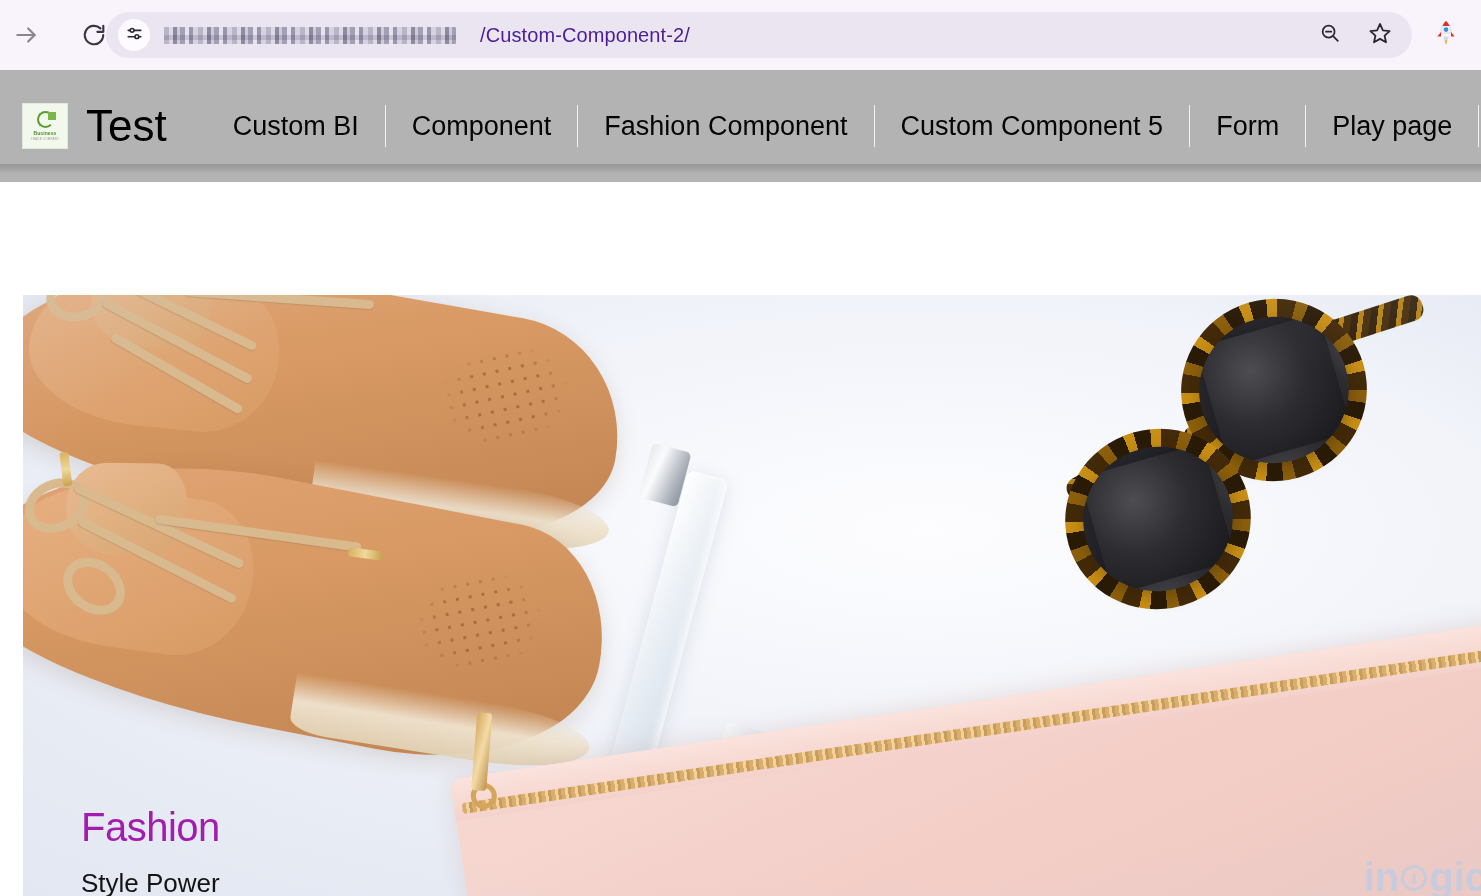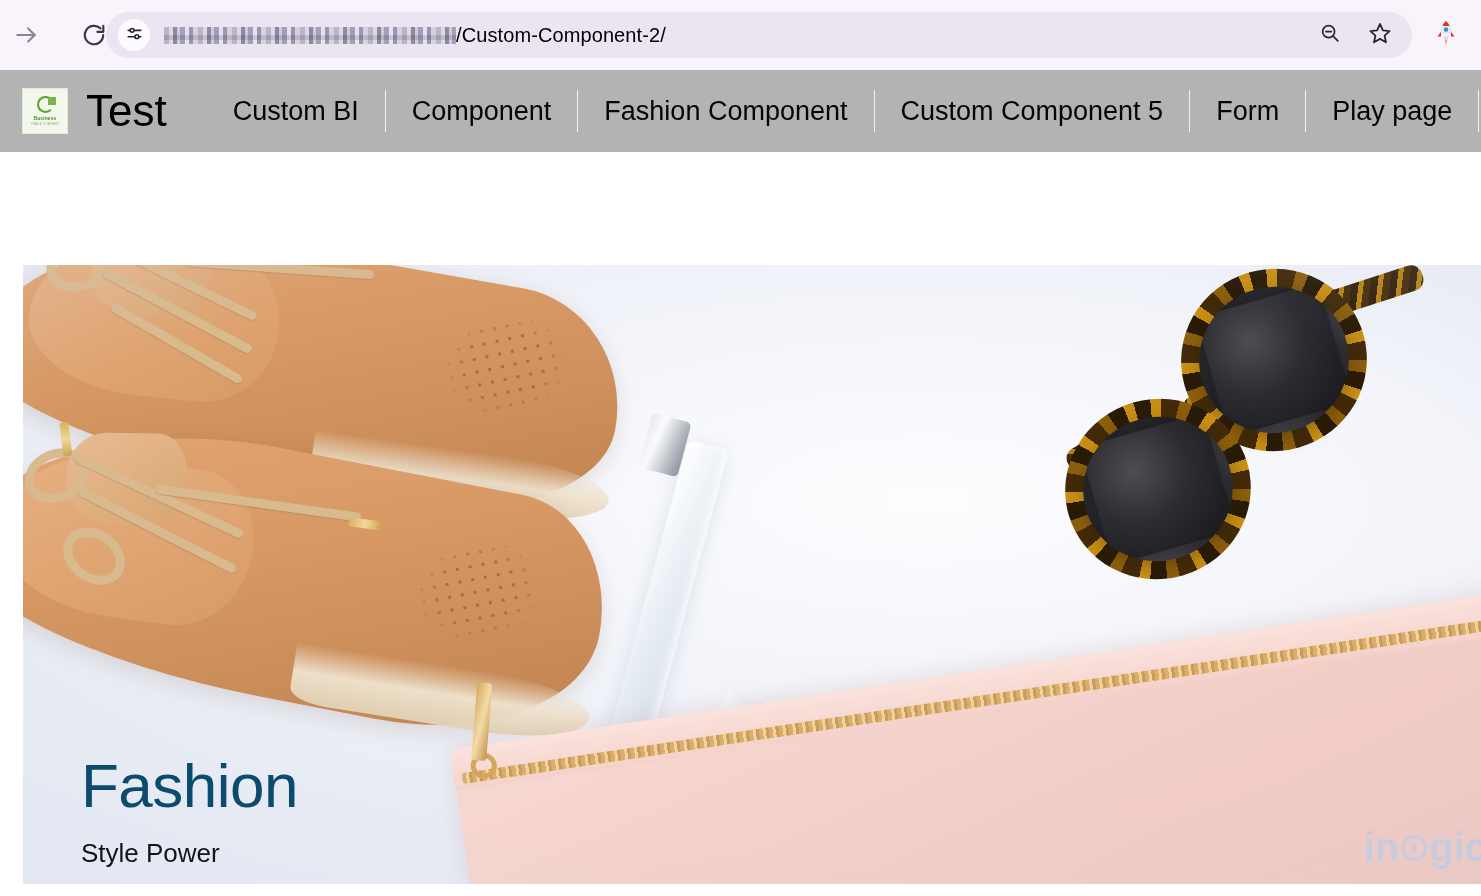--- a/index.html
+++ b/index.html
@@ -65,21 +65,21 @@
         #a3a0b6 16px, #a3a0b6 21px,
         #e6e2ef 21px, #e6e2ef 25px,
         #9a96ad 25px, #9a96ad 29px,
         #d6d2e2 29px, #d6d2e2 34px),
       repeating-linear-gradient(0deg,
         rgba(255,255,255,0.55) 0px, rgba(255,255,255,0.55) 4px,
         rgba(120,115,140,0.22) 4px, rgba(120,115,140,0.22) 9px,
         rgba(255,255,255,0.4) 9px, rgba(255,255,255,0.4) 14px);
     background-blend-mode: multiply;
   }
-  .url-path { font-size: 20px; color: #000000; letter-spacing: 0.1px; }
+  .url-path { font-size: 20px; color: #4c1d95; letter-spacing: 0.1px; padding-left: 24px; }
 
   .omni-action {
     width: 40px; height: 40px;
     display: flex; align-items: center; justify-content: center;
     border-radius: 50%; flex: 0 0 auto;
   }
   .omni-actions { display: flex; align-items: center; margin-right: 12px; gap: 10px; }
 
   .ext-rocket {
     position: absolute; right: 18px; top: 18px;
@@ -91,21 +91,21 @@
   .page {
     position: absolute; top: 70px; left: 0;
     width: 1481px; height: 826px;
     background: #ffffff;
     overflow: hidden;
   }
 
   
   .site-nav {
     position: relative;
-    width: 1481px; height: 82px;
+    width: 1481px; height: 112px;
     background: #b3b3b3;
     display: flex; align-items: center;
   }
   .site-nav::after {
     content: ""; position: absolute; left: 0; top: 94px;
     width: 100%; height: 10px;
     background: linear-gradient(to bottom, rgba(0,0,0,0.16), rgba(0,0,0,0));
     pointer-events: none;
   }
   .brand { display: flex; align-items: center; margin-left: 22px; flex: 0 0 auto; }
@@ -381,22 +381,22 @@
     background: radial-gradient(ellipse 95% 90% at 50% 45%, rgba(255,255,255,0) 55%, rgba(205,212,228,0.30) 100%);
     pointer-events: none;
   }
 
   .hero-text {
     position: absolute;
     left: 58px; bottom: 18px;
     z-index: 6;
   }
   .hero-title {
-    font-size: 62px;
-    color: #0c4a6e;
+    font-size: 40px;
+    color: #a21caf;
     font-weight: normal;
     line-height: 1.05;
     letter-spacing: -0.5px;
   }
   .hero-sub {
     font-size: 26px;
     color: #141414;
     margin-top: 22px;
     line-height: 1;
   }

